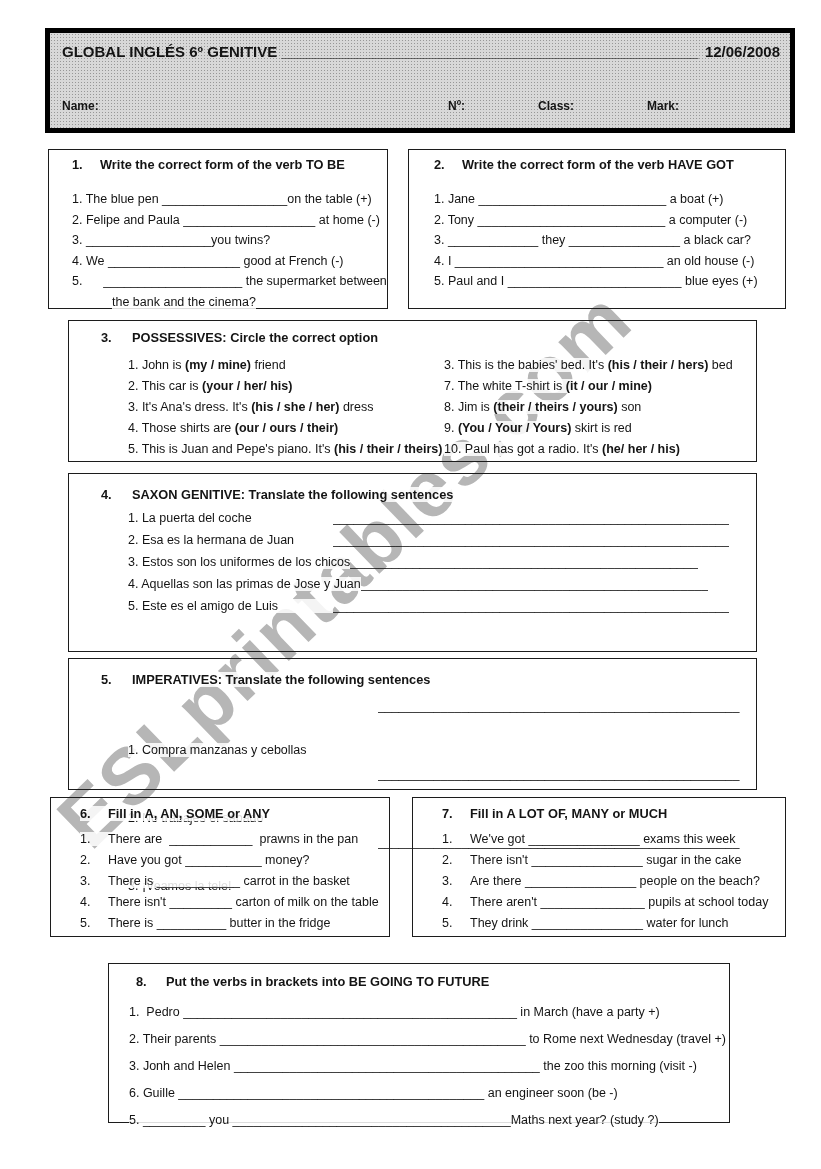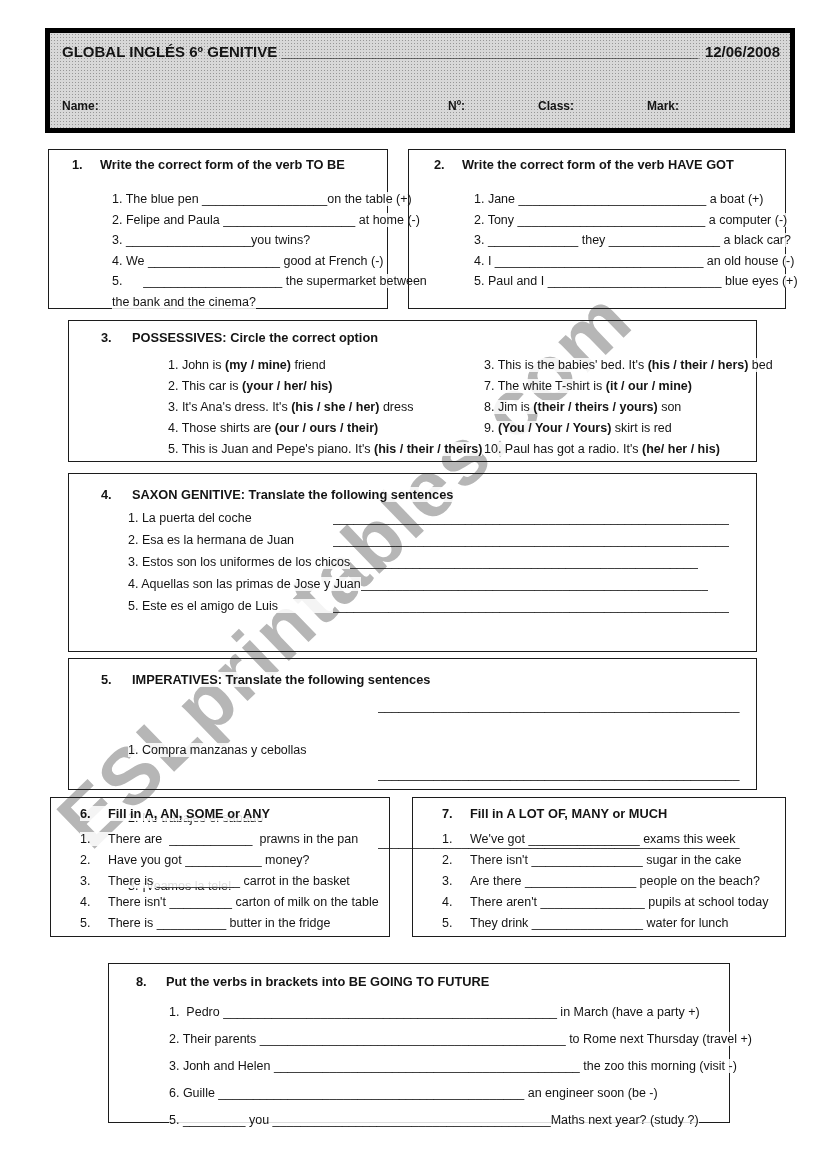--- a/index.html
+++ b/index.html
@@ -44,21 +44,20 @@
   }
   .bx-title {
     display:flex; font-weight:bold; font-size:12.8px;
     white-space:pre; width:max-content; max-width:100%;
     background:rgba(255,255,255,.85);
   }
   .bx-title .tnum { display:inline-block; width:28px; }
   .t {
     white-space:pre; width:max-content; max-width:100%;
     background:rgba(255,255,255,.85);
-    margin-left:40px;
   }
   
   .box1 { left:48px; top:149px; width:340px; height:160px; padding:7px 6px 0 23px; }
   .box1 .bx-title { margin-bottom:20px; }
   .box1 .t { margin-bottom:6.5px; }
   .box1 .cont { margin-left:40px; }
   
   .box2 { left:408px; top:149px; width:378px; height:160px; padding:7px 6px 0 25px; }
   .box2 .bx-title { margin-bottom:20px; }
   .box2 .t { margin-bottom:6.5px; }
@@ -210,19 +209,19 @@
     <div class="nrow"><span class="inum">4.</span><span class="itext">There aren't _______________ pupils at school today</span></div>
     <div class="nrow"><span class="inum">5.</span><span class="itext">They drink ________________ water for lunch</span></div>
   </div>
 
   <div class="box box8">
     <div class="bx-title">
       <span class="tnum">8.</span>
       <span>Put the verbs in brackets into BE GOING TO FUTURE</span>
     </div>
     <div class="t">1.  Pedro ________________________________________________ in March (have a party +)</div>
-    <div class="t">2. Their parents ____________________________________________ to Rome next Thursday (travel +)</div>
+    <div class="t">2. Their parents ____________________________________________ to Rome next Wednesday (travel +)</div>
     <div class="t">3. Jonh and Helen ____________________________________________ the zoo this morning (visit -)</div>
     <div class="t">6. Guille ____________________________________________ an engineer soon (be -)</div>
     <div class="t">5. _________ you ________________________________________Maths next year? (study ?)</div>
   </div>
 
 </div>
 
 </body></html>

